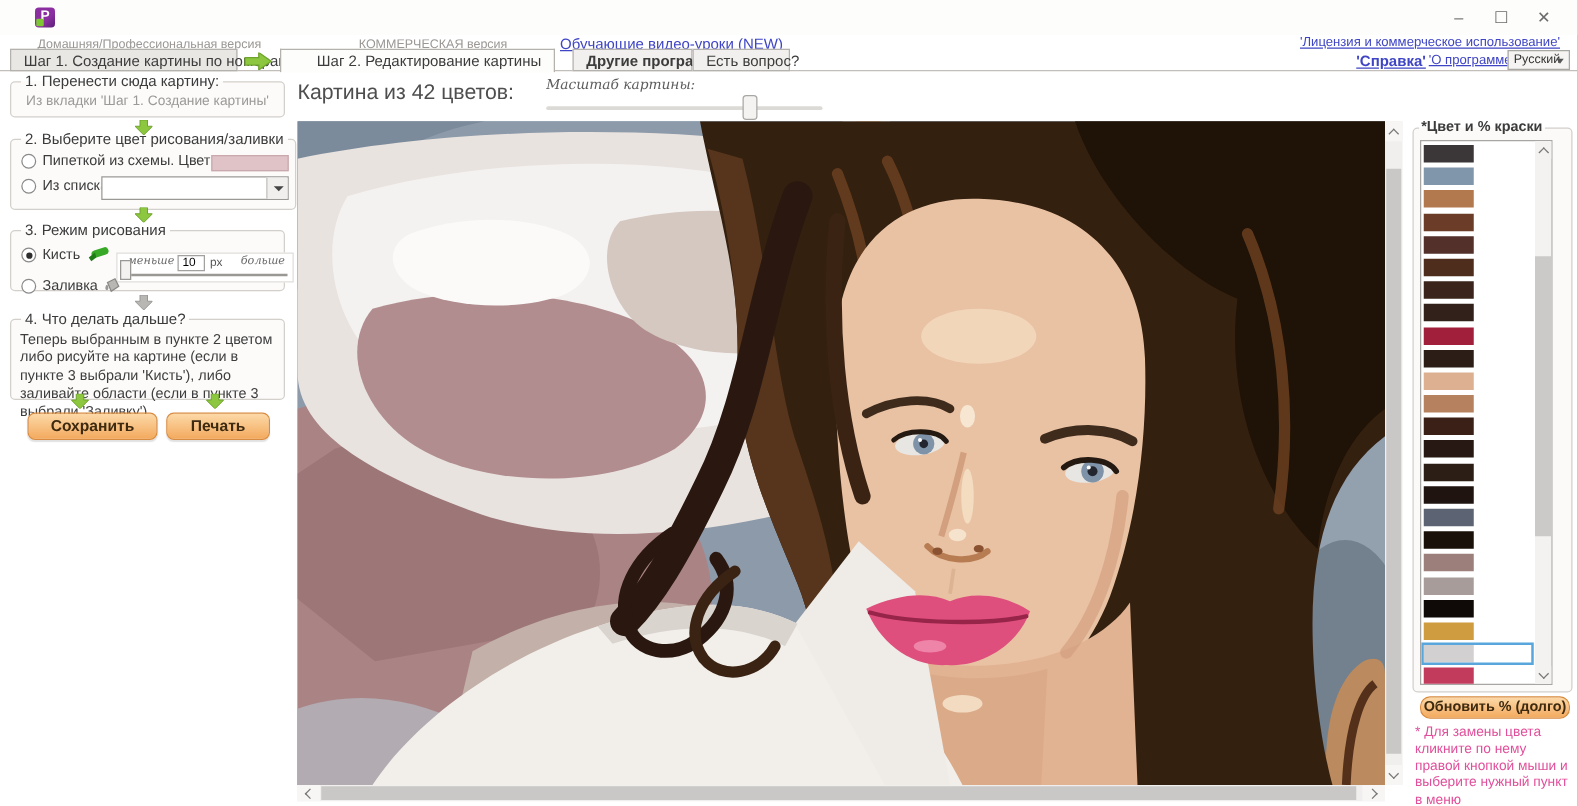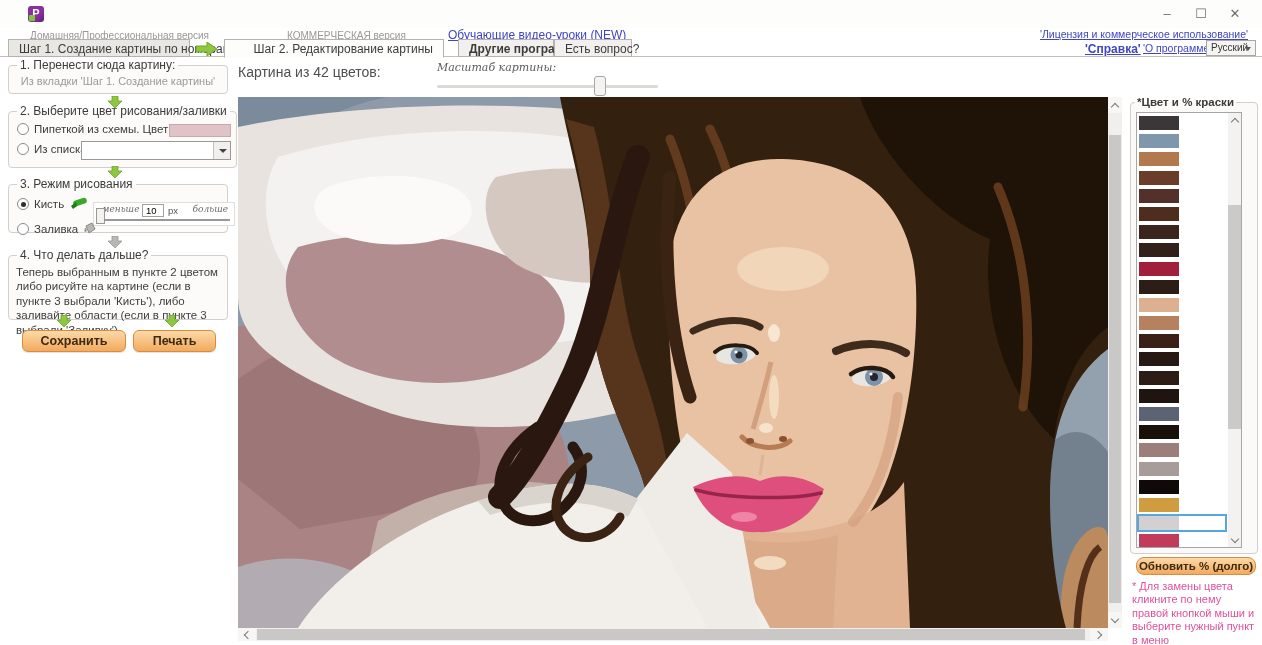--- a/index.html
+++ b/index.html
@@ -40,21 +40,21 @@
   .slider-mini { position:absolute; left:76px; top:6px; width:142px; height:24px; background:#fff; border:1px solid #e0deda; }
   .slider-mini .lbl { position:absolute; top:1px; font-size:9px; font-style:italic; font-family:"DejaVu Serif", serif; color:#6a6a6a; }
   .slider-mini .track { position:absolute; left:4px; right:4px; top:16px; height:1.5px; background:#9a9894; }
   .slider-mini .thumb { position:absolute; left:2px; top:5px; width:9px; height:16px; background:#f3f2f1; border:1px solid #9a9894; }
   .slider-mini input { position:absolute; left:48px; top:1px; width:22px; height:13px; border:1px solid #a3a19e; font-size:9.5px; padding-left:3px; font-family:"Liberation Sans", sans-serif; }
   .px-lbl { position:absolute; left:74px; top:2px; font-size:9.5px; color:#555; }
   .step4-text { font-size:11.5px; color:#3e3e3e; line-height:1.25; padding:1px 1px; }
   .btn-orange { position:absolute; height:22px; background:linear-gradient(#fcd9a8,#f3aa5e); border:1px solid #d98b3f; border-radius:6px; font-size:12.5px; font-weight:bold; color:#3d2a10; text-align:center; line-height:20px; box-shadow:0 1px 1px rgba(0,0,0,.12); cursor:pointer; }
 
   
-  .pic-title { position:absolute; left:238px; top:64px; font-size:14px; color:#4e4e4e; }
+  .pic-title { position:absolute; left:238px; top:64px; font-size:17px; color:#4e4e4e; }
   .zoom-label { position:absolute; left:437px; top:61px; font-size:11px; font-style:italic; font-family:"DejaVu Serif", serif; color:#5c5c5c; }
   .zoom-track { position:absolute; left:437px; top:85px; width:221px; height:2.5px; background:#dcdad6; border-radius:2px; }
   .zoom-thumb { position:absolute; left:594px; top:76px; width:12px; height:20px; background:#f4f3f2; border:1px solid #a9a7a4; border-radius:3px; cursor:pointer; }
   .canvas-wrap { position:absolute; left:238px; top:97px; width:870px; height:531px; background:#8d9aaa; }
 
   
   .sb { position:absolute; background:#f0efee; }
   .sb-thumb { position:absolute; background:#c9c8c6; }
   .sb-btn { position:absolute; background:#f7f6f5; display:flex; align-items:center; justify-content:center; }
   .chev { width:6px; height:6px; border-left:1.5px solid #777; border-bottom:1.5px solid #777; }

